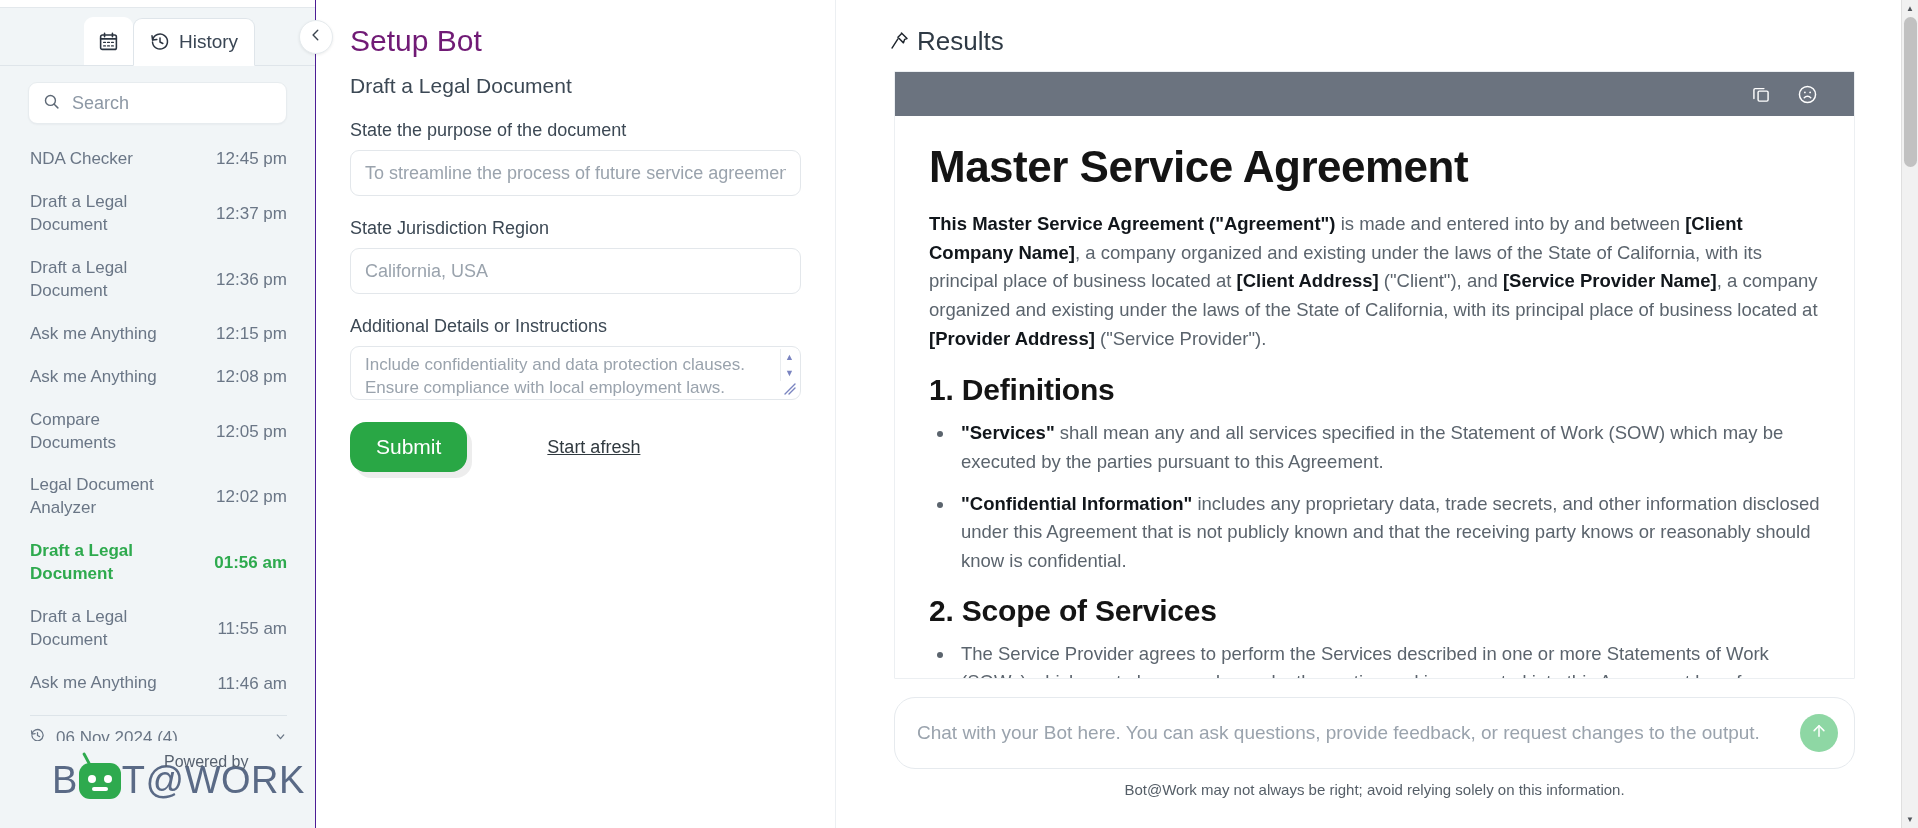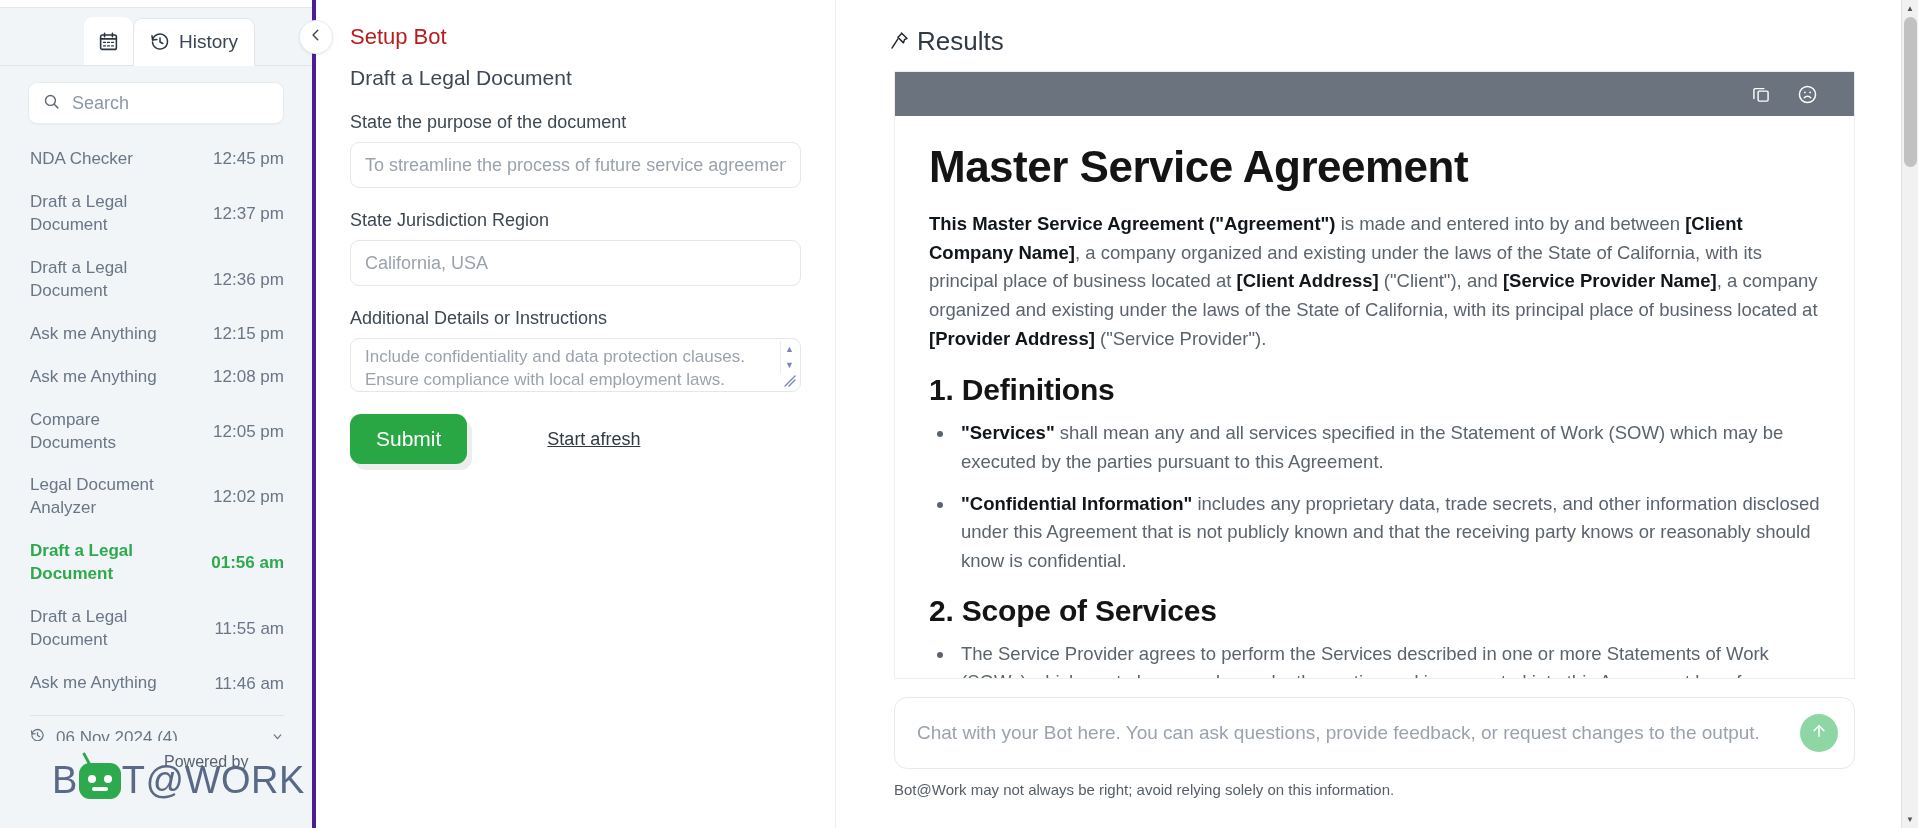--- a/index.html
+++ b/index.html
@@ -11,21 +11,21 @@
   }
   body { display: flex; position: relative; }
 
   
   .sidebar {
     width: 316px; height: 828px;
     background: #f1f5f7;
     display: flex; flex-direction: column;
     position: relative;
     flex: 0 0 316px;
-    border-right: 4px solid #4c1d95;
+    border-right: 1px solid #4c1d95;
   }
   .sidebar-topline {
     height: 8px; background: #ffffff;
     border-bottom: 1px solid #e3e8ec;
     flex: 0 0 8px;
   }
   .tabs {
     display: flex; align-items: flex-end;
     height: 58px; padding-left: 84px;
     background: #f1f5f7;
@@ -133,21 +133,21 @@
   }
 
   
   .form-panel {
     width: 520px; flex: 0 0 520px; height: 828px;
     background: #ffffff; padding: 18px 34px 0 34px;
     border-right: 1px solid #eceff2;
     overflow: hidden;
   }
   .panel-title {
-    font-size: 22px; color: #b91c1c; font-weight: 400;
+    font-size: 30px; color: #701a75; font-weight: 400;
     margin: 6px 0 16px 0;
   }
   .bot-name { font-size: 21px; color: #3c4854; margin-bottom: 22px; }
   .field-label {
     font-size: 18px; color: #3c4854; margin-bottom: 9px;
   }
   .field { margin-bottom: 22px; }
   .input-box {
     height: 46px; border: 1px solid #e3e7eb; border-radius: 9px;
     display: flex; align-items: center; padding: 0 14px;
@@ -185,21 +185,21 @@
   }
   .ta-spinner i { font-style: normal; font-size: 9px; color: #7a84c0; line-height: 1; }
   .ta-grip {
     position: absolute; right: 2px; bottom: 2px;
     width: 16px; height: 16px; color: #7a84c0;
   }
 
   .actions { display: flex; align-items: center; gap: 80px; margin-top: 14px; }
   .submit-btn {
     background: #29a745; color: #ffffff;
-    border: none; border-radius: 11px;
+    border: none; border-radius: 16px;
     font-family: "Liberation Sans", sans-serif;
     font-size: 21px; padding: 13px 26px;
     cursor: pointer;
     box-shadow: 5px 6px 0 0 rgba(0,0,0,0.07);
   }
   .afresh-link {
     font-size: 18px; color: #30393f;
     text-decoration: underline; cursor: pointer;
   }
 
@@ -249,38 +249,38 @@
     margin: 18px 0 12px 0; letter-spacing: -0.2px;
   }
   .doc-ul { margin: 0 0 16px 26px; }
   .doc-li {
     font-size: 18.5px; line-height: 1.55; color: #5b646d;
     margin-bottom: 13px; padding-left: 6px;
   }
 
   .chat-area { margin: 18px 30px 0 30px; }
   .chat-box {
-    border: 1px solid #e6eaee; border-radius: 13px;
+    border: 1px solid #e6eaee; border-radius: 21px;
     height: 72px; display: flex; align-items: center;
     padding: 0 16px 0 22px; background: #fff;
   }
   .chat-box input {
     flex: 1 1 auto; border: none; outline: none;
     font-family: "Liberation Sans", sans-serif;
     font-size: 19px; color: #5a646e; background: transparent;
   }
   .chat-box input::placeholder { color: #9aa3ad; }
   .send-btn {
     width: 38px; height: 38px; border-radius: 50%;
     background: #8ed7a4; display: flex;
     align-items: center; justify-content: center;
     cursor: pointer; flex: 0 0 38px;
   }
   .chat-disclaimer {
-    text-align: left; font-size: 15px; color: #555e67;
+    text-align: center; font-size: 15px; color: #555e67;
     margin-top: 12px;
   }
 
   
   .page-scrollbar {
     position: absolute; right: 0; top: 0;
     width: 17px; height: 828px; background: #f1f1f1;
     border-left: 1px solid #dfdfdf;
     display: flex; flex-direction: column; align-items: center;
     justify-content: space-between; z-index: 30;

